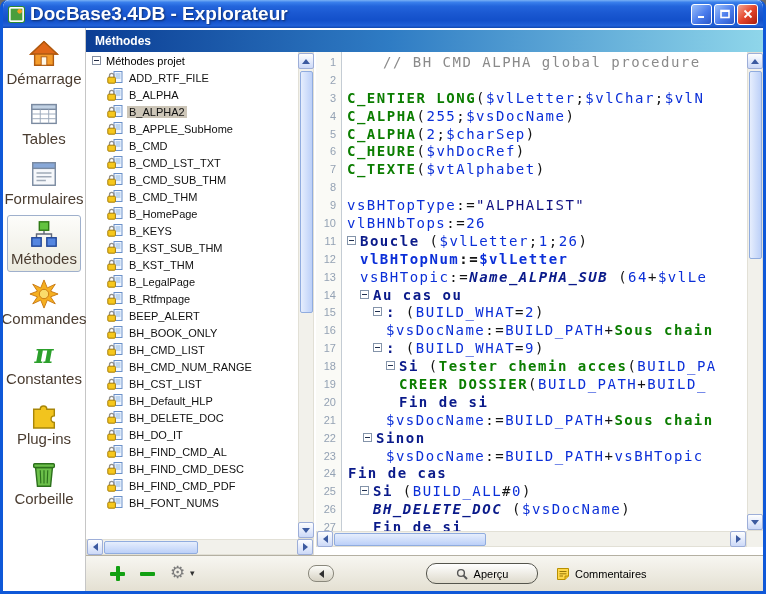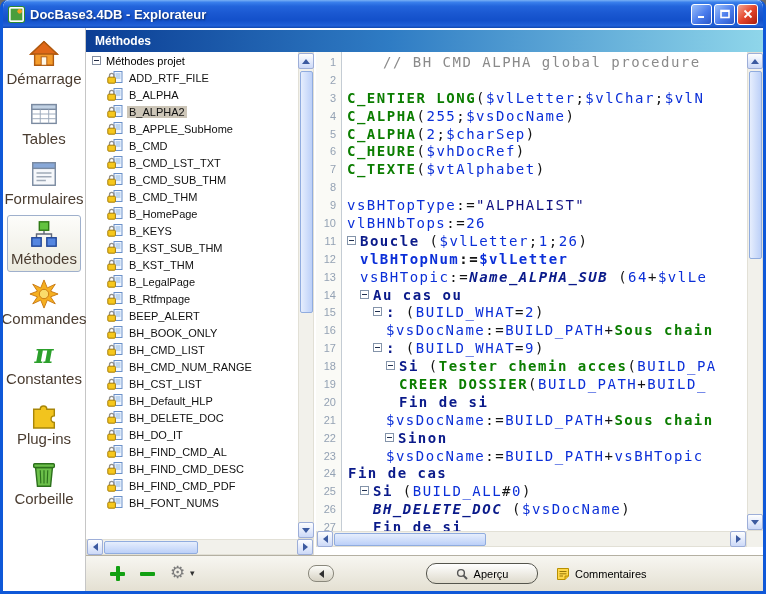--- a/index.html
+++ b/index.html
@@ -7,21 +7,21 @@
   body{font-family:"Liberation Sans",sans-serif;background:#6a6a6a;}
 
   .window{width:766px;height:594px;border:3px solid #0f58d8;border-top:none;
           border-radius:8px 8px 0 0;overflow:hidden;background:#fff;position:relative;}
 
   
   .titlebar{height:28px;background:linear-gradient(180deg,#7ab1f5 0%,#3a80ec 8%,#2365dc 22%,
             #1b59d2 45%,#1350ca 72%,#2161d8 92%,#0f46ae 100%);
             display:flex;align-items:center;padding:0 5px;border-radius:6px 6px 0 0;}
   .app-icon{width:17px;height:17px;flex:none;display:flex;}
-  .title{color:#fff;font-weight:bold;font-size:13px;flex:1;margin-left:5px;
+  .title{color:#fff;font-weight:bold;font-size:19px;flex:1;margin-left:5px;
          text-shadow:1px 1px 2px #10306e;white-space:nowrap;overflow:hidden;}
   .winbtn{width:21px;height:21px;border:1px solid #fff;border-radius:3px;margin-left:2px;
           display:flex;align-items:center;justify-content:center;flex:none;}
   .winbtn.blue{background:linear-gradient(135deg,#9cc0fa 0%,#4a7cec 55%,#2a58c8 100%);}
   .winbtn.red{background:linear-gradient(135deg,#f4a894 0%,#e4452c 50%,#aa1e0e 100%);}
 
   
   .app-body{display:flex;height:563px;background:#fff;}
 
   
@@ -580,21 +580,21 @@
             <div class="cl" style="padding-left: 17px; font-weight: bold;"><span class="sg-v">vlBHTopNum</span><span class="sg-t">:=</span><span class="sg-v">$vlLetter</span></div>
             <div class="cl" style="padding-left: 17px;"><span class="sg-v">vsBHTopic</span><span class="sg-t">:=</span><span class="sg-m">Name_ALPHA_SUB </span><span class="sg-t">(</span><span class="sg-n">64</span><span class="sg-t">+</span><span class="sg-v">$vlLe</span></div>
             <div class="cl" style="padding-left: 17px;"><span class="fold"></span><span class="sg-k">Au cas ou</span></div>
             <div class="cl" style="padding-left: 30px;"><span class="fold"></span><span class="sg-k">: </span><span class="sg-t">(</span><span class="sg-v">BUILD_WHAT</span><span class="sg-t">=</span><span class="sg-n">2</span><span class="sg-t">)</span></div>
             <div class="cl" style="padding-left: 43px;"><span class="sg-v">$vsDocName</span><span class="sg-t">:=</span><span class="sg-v">BUILD_PATH</span><span class="sg-t">+</span><span class="sg-c">Sous chain</span></div>
             <div class="cl" style="padding-left: 30px;"><span class="fold"></span><span class="sg-k">: </span><span class="sg-t">(</span><span class="sg-v">BUILD_WHAT</span><span class="sg-t">=</span><span class="sg-n">9</span><span class="sg-t">)</span></div>
             <div class="cl" style="padding-left: 43px;"><span class="fold"></span><span class="sg-k">Si </span><span class="sg-t">(</span><span class="sg-c">Tester chemin acces</span><span class="sg-t">(</span><span class="sg-v">BUILD_PA</span></div>
             <div class="cl" style="padding-left: 56px;"><span class="sg-c">CREER DOSSIER</span><span class="sg-t">(</span><span class="sg-v">BUILD_PATH</span><span class="sg-t">+</span><span class="sg-v">BUILD_</span></div>
             <div class="cl" style="padding-left: 56px;"><span class="sg-k">Fin de si</span></div>
             <div class="cl" style="padding-left: 43px;"><span class="sg-v">$vsDocName</span><span class="sg-t">:=</span><span class="sg-v">BUILD_PATH</span><span class="sg-t">+</span><span class="sg-c">Sous chain</span></div>
-            <div class="cl" style="padding-left: 20px; margin-left: 22px;"><span class="fold"></span><span class="sg-k">Sinon</span></div>
+            <div class="cl" style="padding-left: 20px;"><span class="fold"></span><span class="sg-k">Sinon</span></div>
             <div class="cl" style="padding-left: 43px;"><span class="sg-v">$vsDocName</span><span class="sg-t">:=</span><span class="sg-v">BUILD_PATH</span><span class="sg-t">+</span><span class="sg-v">vsBHTopic</span></div>
             <div class="cl" style="padding-left: 5px;"><span class="sg-k">Fin de cas</span></div>
             <div class="cl" style="padding-left: 17px;"><span class="fold"></span><span class="sg-k">Si </span><span class="sg-t">(</span><span class="sg-v">BUILD_ALL</span><span class="sg-t">#</span><span class="sg-n">0</span><span class="sg-t">)</span></div>
             <div class="cl" style="padding-left: 30px;"><span class="sg-m">BH_DELETE_DOC </span><span class="sg-t">(</span><span class="sg-v">$vsDocName</span><span class="sg-t">)</span></div>
             <div class="cl" style="padding-left: 30px;"><span class="sg-k">Fin de si</span></div>
           </div>
         <div class="vscroll ed-vscroll">
           <span class="sb-btn" style="top:0;left:-1px">
               <span class="tri-up"></span>
             </span>

